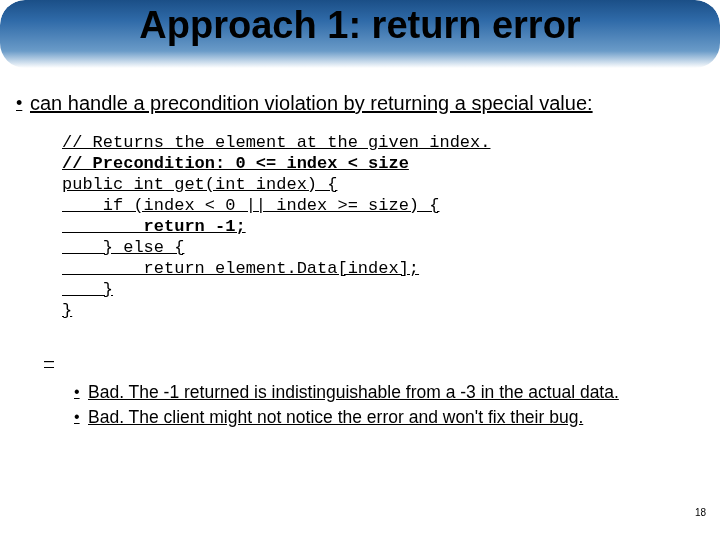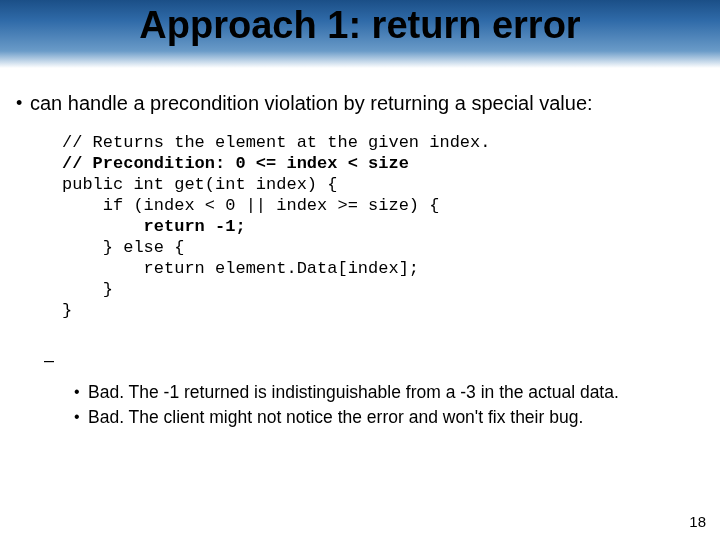--- a/index.html
+++ b/index.html
@@ -1,15 +1,15 @@
 <!DOCTYPE html>
 <html><head>
 <meta charset="utf-8">
 <style>
-  * { box-sizing: border-box; margin: 0; padding: 0; }
+  * { box-sizing: border-box; margin: 0; padding: 0; border-radius: 25px; }
   html, body { width: 720px; height: 540px; overflow: hidden; background: #fff; font-family: Verdana, Arial, sans-serif; }
   .slide { width: 720px; height: 540px; position: relative; background: #fff; }
   .title-bar {
     width: 720px;
     height: 68px;
     background: linear-gradient(to bottom, #1b4f87 0%, #2f6aa8 30%, #6a9bc8 75%, #ffffff 100%);
     display: flex;
     align-items: flex-start;
     justify-content: center;
     padding-top: 4px;
@@ -18,20 +18,21 @@
     color: #000;
     font-size: 38px;
     font-weight: 700;
     font-family: Verdana, Arial, sans-serif;
     letter-spacing: 0px;
   }
   .body {
     padding: 16px 19px 0 12px;
     font-size: 20px;
     color: #000;
+    text-decoration: underline;
   }
   .b1 { margin: 6px 0 0 4px; }
   .bullet-row { display: flex; align-items: flex-start; }
   .dot { width: 14px; flex: 0 0 14px; text-align: left; font-size: 18px; line-height: 26px; }
   .dot::before { content: "•"; }
   .b1 .txt { font-size: 20px; line-height: 26px; }
   .code {
     font-family: "Courier New", monospace;
     font-size: 17px;
     line-height: 21px;
@@ -46,22 +47,22 @@
   .sub .dash { width: 18px; flex: 0 0 18px; font-size: 18px; line-height: 26px; }
   .sub .dash::before { content: "–"; }
   .sub .txt { font-size: 20px; line-height: 26px; }
   .subsub { margin: 8px 0 0 62px; }
   .subsub .bullet-row { margin-bottom: 3px; }
   .subsub .dot { font-size: 16px; line-height: 22px; }
   .subsub .txt { font-size: 17.5px; line-height: 22px; }
   .page-num {
     position: absolute;
     right: 14px;
-    bottom: 10px;
-    font-size: 15px;
+    bottom: 22px;
+    font-size: 10px;
     color: #000;
   }
 </style>
 </head>
 <body>
 
 <div class="slide">
   <div class="title-bar">
     <h1>Approach 1: return error</h1>
   </div>

